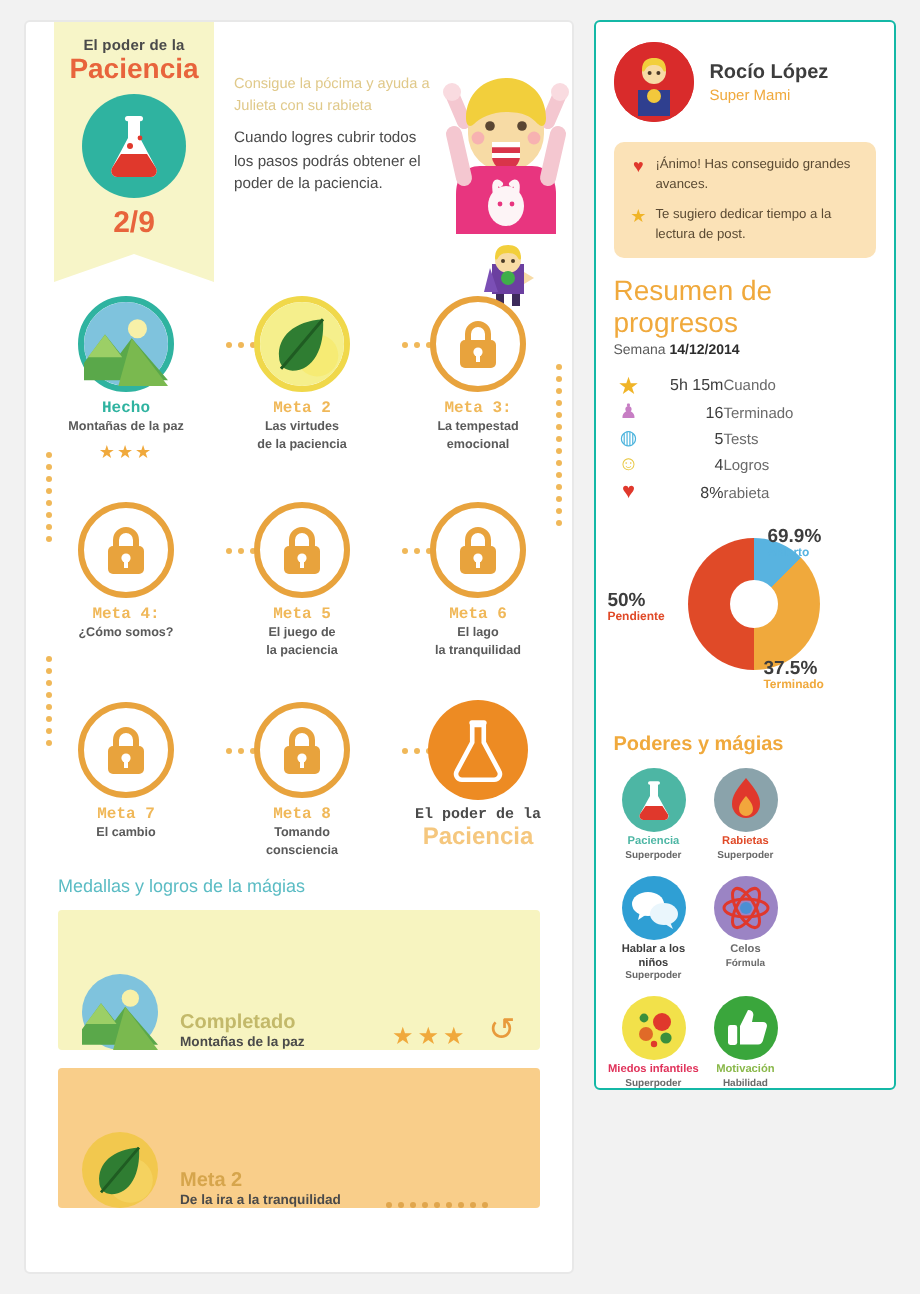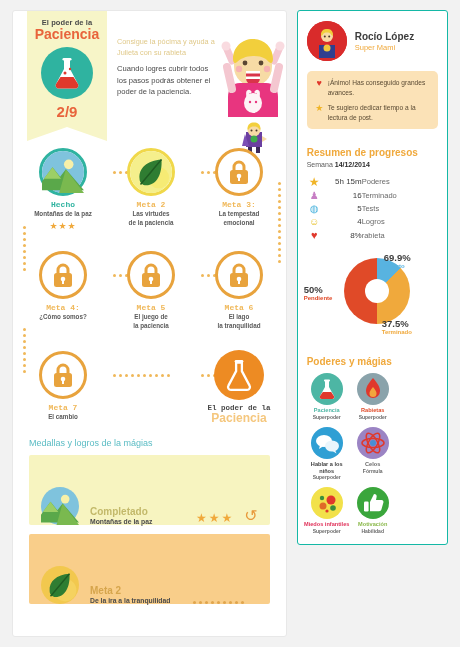--- a/index.html
+++ b/index.html
@@ -96,21 +96,21 @@
   .user-info { margin-left: 8px; }
   .user-name { font-size: 10px; font-weight: bold; color: #3d3d3d; }
   .user-role { font-size: 7.5px; color: #f0a93c; margin-top: 1px; }
 
   .tips { margin: 4px 9px 0; background: #fbe2b7; border-radius: 5px; padding: 7px 7px; }
   .tip { display: flex; align-items: flex-start; margin-bottom: 6px; }
   .tip:last-child { margin-bottom: 0; }
   .tip-ic { width: 11px; flex: 0 0 11px; font-size: 9px; line-height: 1; margin-top: 1px; text-align: center; }
   .tip-tx { font-size: 6.6px; color: #5a4a33; line-height: 1.45; margin-left: 3px; }
 
-  .sec-title { font-size: 10px; color: #f0a93c; font-weight: bold; padding: 18px 9px 0; }
+  .sec-title { font-size: 14px; color: #f0a93c; font-weight: normal; padding: 8px 9px 0; }
   .week { font-size: 7px; color: #5a5a5a; padding: 3px 9px 6px; }
   .week b { color: #2d2d2d; }
   .stat { display: flex; align-items: center; padding: 1.5px 9px; }
   .stat-ic { width: 15px; flex: 0 0 15px; font-size: 10px; text-align: center; line-height: 1; }
   .stat-val { width: 40px; font-size: 8px; color: #3d3d3d; text-align: right; padding-left: 5px; }
   .stat-lab { font-size: 7.5px; color: #6a6a6a; }
 
   .donut-wrap { position: relative; height: 100px; margin-top: 10px; }
   .donut {
     position: absolute; left: 46px; top: 6px; width: 66px; height: 66px; border-radius: 50%;
@@ -399,20 +399,33 @@
           <i></i>
           <i></i>
           <i></i>
           <i></i>
           <i></i>
           <i></i>
           <i></i>
           <i></i>
       </div>
 
+      <div class="node" style="left:94px; top:213px;">
+        <div class="ring">
+          <svg width="24" height="26" viewBox="0 0 24 26">
+            <path d="M7 11V8a5 5 0 0 1 10 0v3" stroke="#e8a33d" stroke-width="3" fill="none"></path>
+            <rect x="3" y="11" width="18" height="14" rx="2.5" fill="#e8a33d"></rect>
+            <circle cx="12" cy="17" r="2.3" fill="#fff"></circle>
+              <rect x="11" y="17" width="2" height="5" fill="#fff"></rect>
+          </svg>
+        </div>
+        <div class="title">Meta 8</div>
+        <div class="desc" style="white-space:pre-line;">Tomando
+consciencia</div>
+      </div>
 
       <div class="dots" style="left:188px; top:236px;">
         <i></i>
           <i></i>
           <i></i>
           <i></i>
           <i></i>
           <i></i>
           <i></i>
           <i></i>
@@ -512,21 +525,21 @@
 
     <div class="sec-title">Resumen de progresos</div>
     <div class="week">
       <span>Semana</span>
       <b>14/12/2014</b>
     </div>
 
     <div class="stat">
       <div class="stat-ic" style="color:#f0b427;font-size:12px;">★</div>
       <div class="stat-val">5h 15m</div>
-      <div class="stat-lab">Poderes</div>
+      <div class="stat-lab">Cuando</div>
     </div>
     <div class="stat">
       <div class="stat-ic" style="color:#c77ec4;">♟</div>
       <div class="stat-val">16</div>
       <div class="stat-lab">Terminado</div>
     </div>
     <div class="stat">
       <div class="stat-ic" style="color:#4ab3dd;">◍</div>
       <div class="stat-val">5</div>
       <div class="stat-lab">Tests</div>

